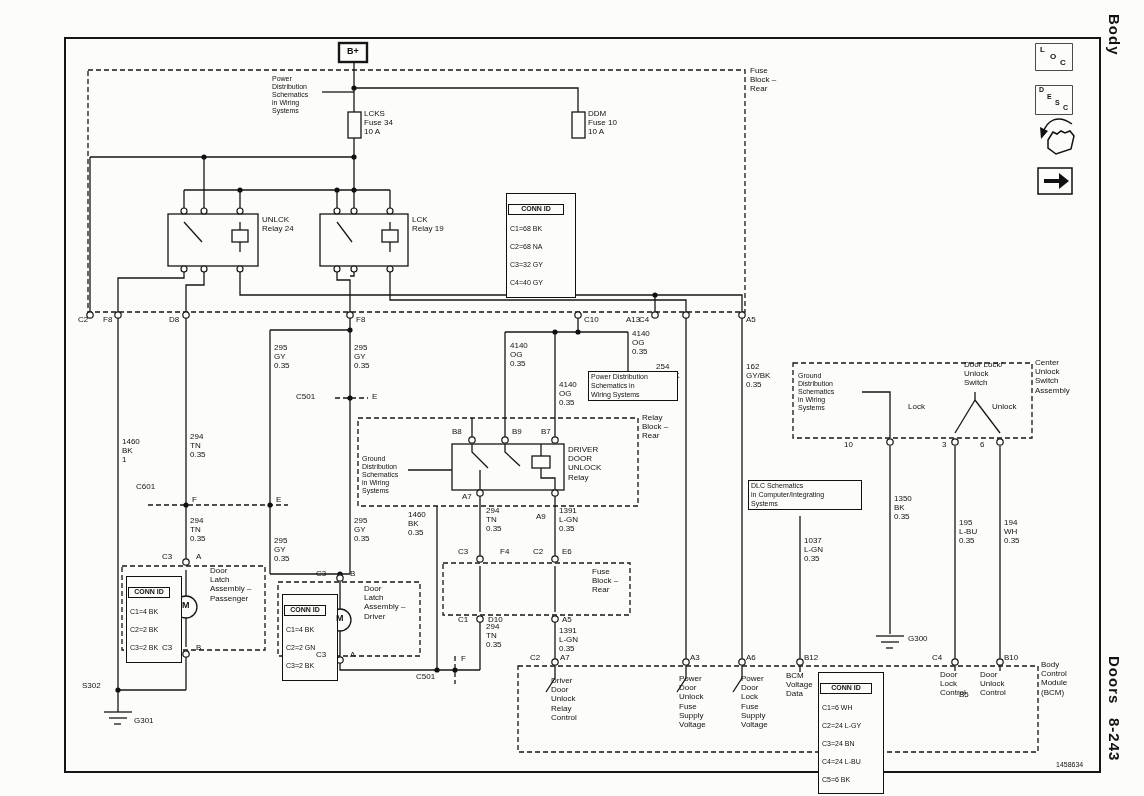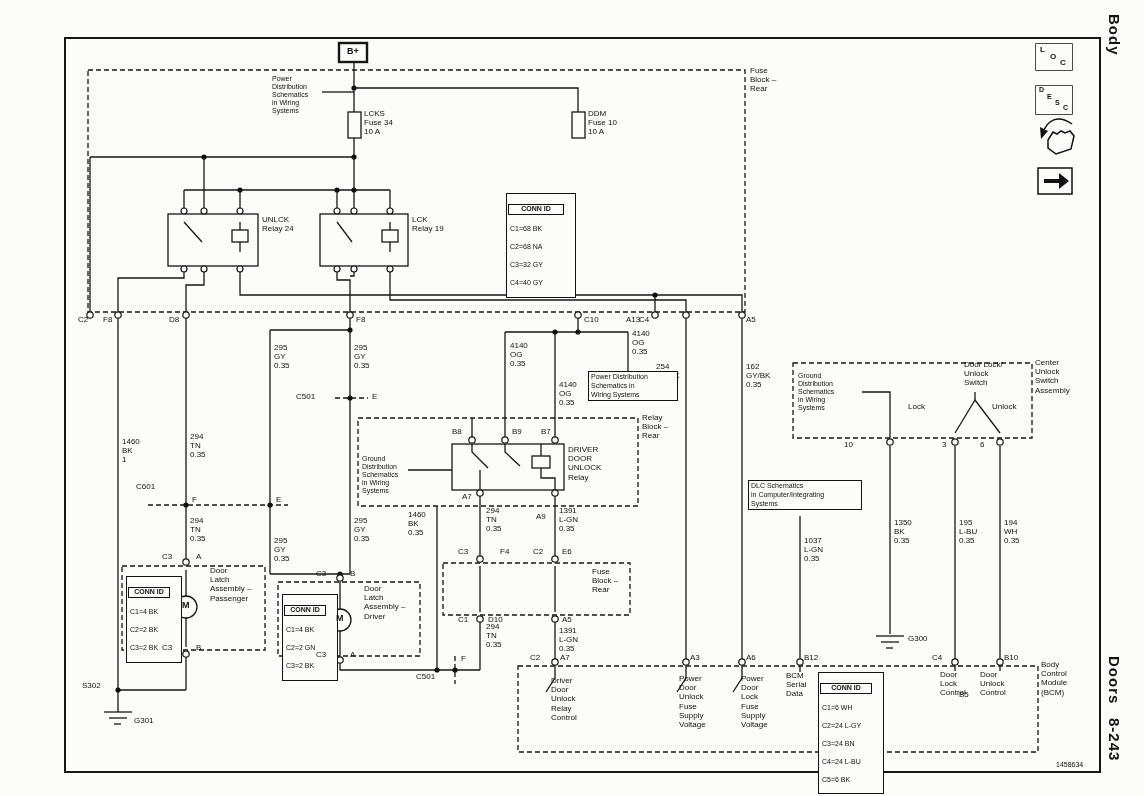--- a/index.html
+++ b/index.html
@@ -329,21 +329,21 @@
 0.35</div>
 <div class="lbl" style="left:486px;top:622px">294
 TN
 0.35</div>
 <div class="lbl" style="left:559px;top:626px">1391
 L-GN
 0.35</div>
 <div class="lbl" style="left:804px;top:536px">1037
 L-GN
 0.35</div>
-<div class="lbl" style="left:894px;top:518px">1350
+<div class="lbl" style="left:894px;top:494px">1350
 BK
 0.35</div>
 <div class="lbl" style="left:959px;top:518px">195
 L-BU
 0.35</div>
 <div class="lbl" style="left:1004px;top:518px">194
 WH
 0.35</div>
 
 <div class="lbl" style="left:296px;top:392px">C501</div>
@@ -467,21 +467,21 @@
 Fuse
 Supply
 Voltage</div>
 <div class="lbl" style="left:741px;top:674px">Power
 Door
 Lock
 Fuse
 Supply
 Voltage</div>
 <div class="lbl" style="left:786px;top:671px">BCM
-Serial
+Voltage
 Data</div>
 <div class="box connid" style="left:818px;top:672px;width:62px">
   <span class="ch">CONN ID</span>
   <span class="cr">C1=6 WH</span>
   <span class="cr">C2=24 L-GY</span>
   <span class="cr">C3=24 BN</span>
   <span class="cr">C4=24 L-BU</span>
   <span class="cr">C5=6 BK</span>
 </div>
 <div class="lbl" style="left:940px;top:670px">Door

